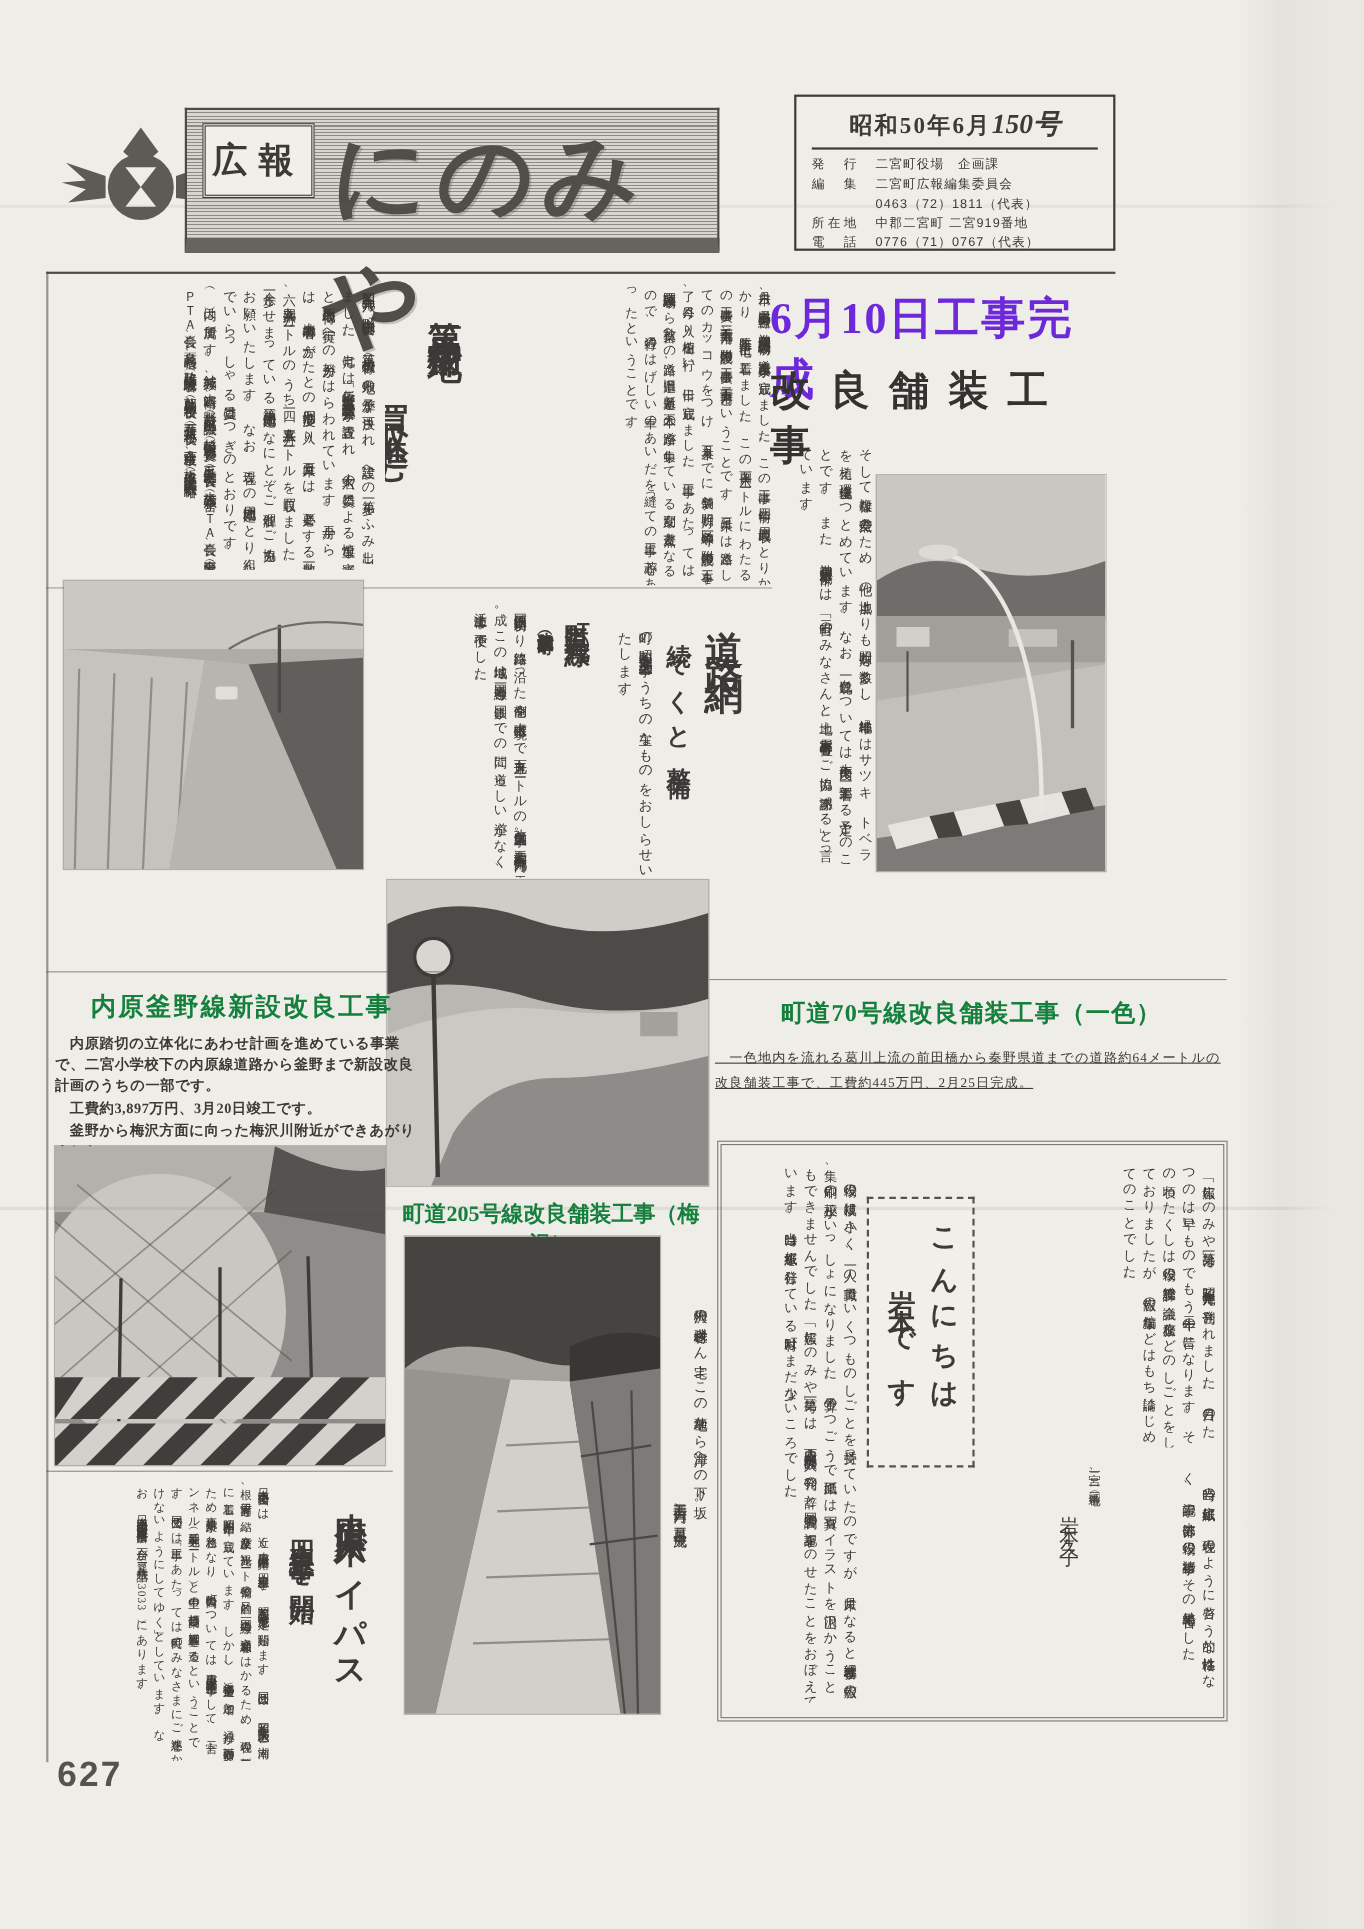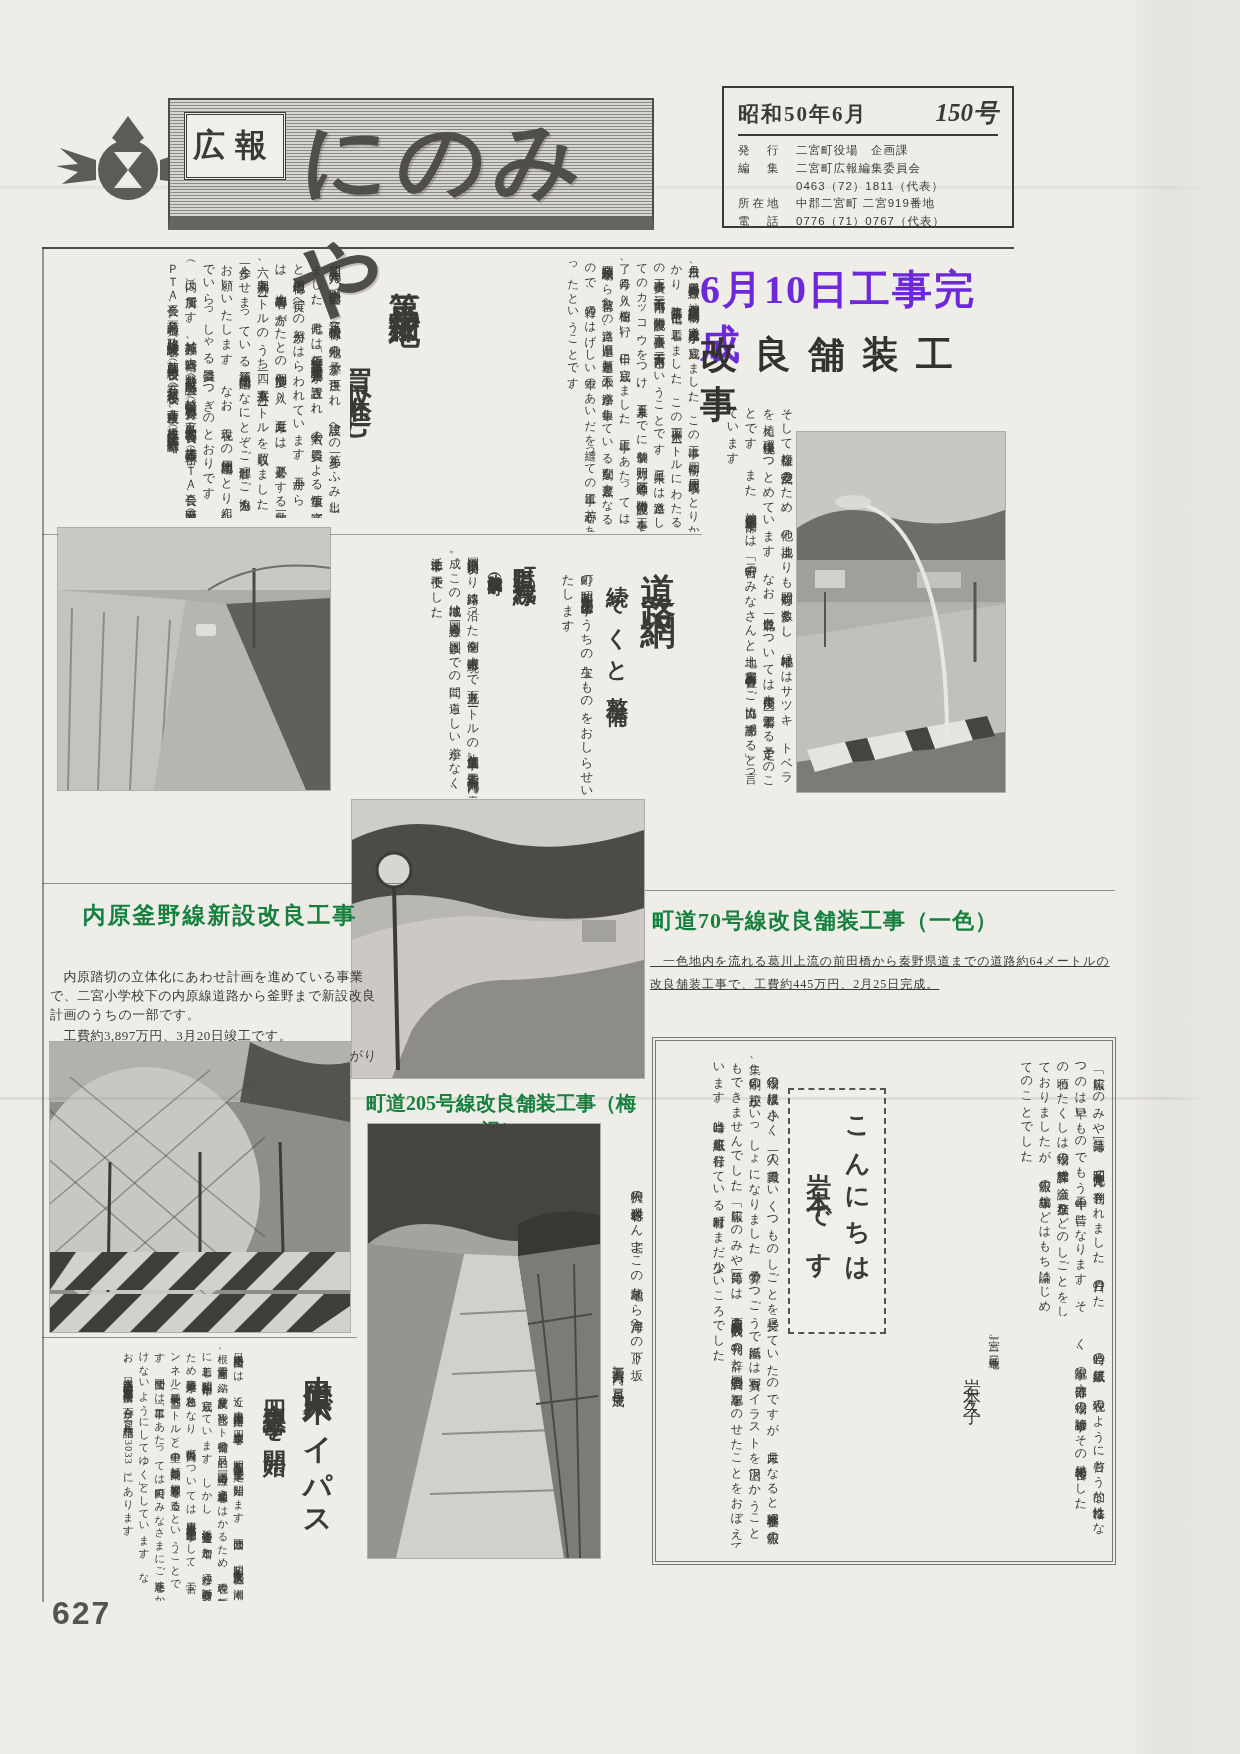--- a/index.html
+++ b/index.html
@@ -10,21 +10,21 @@
   .hrule{position:absolute;background:#4c4b47;height:2px;}
   .vrule{position:absolute;background:#4c4b47;width:2px;}
   .crease{position:absolute;left:0;right:0;height:3px;background:rgba(110,105,95,0.12);}
   .torn{position:absolute;top:0;right:0;width:115px;height:100%;background:linear-gradient(90deg,rgba(0,0,0,0) 0%,rgba(90,85,75,0.07) 35%,#e9e7e2 75%);}
   
   .emblem{position:absolute;left:52px;top:108px;}
   .banner{position:absolute;left:168px;top:98px;width:482px;height:116px;border:2px solid #4c4b47;border-bottom:14px solid #66645f;background:repeating-linear-gradient(180deg,#d7d5d0 0px,#d7d5d0 2px,#8c8a85 2px,#8c8a85 3px);}
   .koho-box{position:absolute;left:14px;top:12px;width:96px;height:62px;background:#f1efe9;border:3px double #3b3a37;display:flex;align-items:center;justify-content:center;font-size:32px;font-weight:bold;letter-spacing:10px;color:#3b3a37;}
   .nino-title{position:absolute;left:128px;top:2px;font-size:86px;font-weight:bold;color:#504e49;letter-spacing:8px;transform:skewX(-4deg) scaleY(1.0);text-shadow:2px 2px 0 rgba(70,68,63,0.25);}
   .pubbox{position:absolute;left:722px;top:86px;width:292px;height:142px;border:2px solid #3b3a37;padding:8px 14px;box-sizing:border-box;font-family:"Liberation Sans",sans-serif;}
-  .pubtop{display:flex;justify-content:space-between;align-items:baseline;border-bottom:2px solid #3b3a37;padding-bottom:5px;margin-bottom:6px;font-family:"Liberation Serif",serif;}
+  .pubtop{display:flex;justify-content:center;align-items:baseline;border-bottom:2px solid #3b3a37;padding-bottom:5px;margin-bottom:6px;font-family:"Liberation Serif",serif;}
   .pubdate{font-size:21px;font-weight:bold;letter-spacing:2px;}
   .pubissue{font-size:25px;font-weight:bold;font-style:italic;}
   .pub-row{display:flex;font-size:11.5px;line-height:1.55;}
   .pub-label{width:58px;letter-spacing:3px;flex:none;}
   .pub-value{letter-spacing:1px;}
   
   .lead-h1{position:absolute;left:700px;top:262px;width:312px;font-size:40px;font-weight:bold;letter-spacing:2px;color:#6d28d9;}
   .lead-h2{position:absolute;left:700px;top:330px;width:312px;font-size:37px;font-weight:bold;letter-spacing:17px;color:#33322f;}
   .body-v{font-size:11.5px;line-height:1.5;}
   .h-main{display:block;}
@@ -168,21 +168,21 @@
     <path d="M0 40 Q60 10 130 36 Q200 60 292 30 L292 110 Q200 130 120 104 Q50 86 0 104 Z" fill="#4c4b47"></path>
     <path d="M0 278 L0 140 Q80 110 150 118 Q230 128 292 108 L292 160 Q210 180 150 180 Q90 182 60 230 L40 278 Z" fill="#ccc9c4"></path>
     <path d="M60 230 Q90 182 150 180 Q210 180 292 160 L292 278 L40 278 Z" fill="#8e8c88"></path>
     <line x1="42" y1="86" x2="46" y2="270" stroke="#3c3b37" stroke-width="4"></line>
     <circle cx="42" cy="70" r="17" fill="#d8d6d1" stroke="#3c3b37" stroke-width="3"></circle>
     <rect x="230" y="120" width="34" height="22" fill="#a3a19c"></rect>
   </svg>
 
   <div class="hrule" style="left:42px;top:883px;width:600px;height:1px;background:rgba(76,75,71,0.6);"></div>
   <div class="hl-horiz" style="left:55px;top:900px;width:330px;font-size:23px;text-align:center;letter-spacing:2px;">内原釜野線新設改良工事</div>
-  <div class="abs" style="left:50px;top:968px;width:338px;">
+  <div class="abs" style="left:50px;top:940px;width:338px;font-weight:bold;">
     <p class="para">　内原踏切の立体化にあわせ計画を進めている事業で、二宮小学校下の内原線道路から釜野まで新設改良計画のうちの一部です。</p>
     <p class="para">　工費約3,897万円、3月20日竣工です。</p>
     <p class="para">　釜野から梅沢方面に向った梅沢川附近ができあがりました。</p>
   </div>
 
   <svg class="photo" style="left:50px;top:1042px;" width="300" height="290" viewBox="0 0 300 290">
     <rect width="300" height="290" fill="#8f8d89"></rect>
     <rect width="300" height="60" fill="#b3b1ac"></rect>
     <path d="M200 0 Q260 30 300 20 L300 80 Q250 70 190 60 Z" fill="#55534f"></path>
     <ellipse cx="95" cy="150" rx="115" ry="125" fill="#c9c7c2"></ellipse>
@@ -215,21 +215,21 @@
           <polygon points="66,252 92,252 54,290 28,290"></polygon>
           <polygon points="118,252 144,252 106,290 80,290"></polygon>
           <polygon points="170,252 196,252 158,290 132,290"></polygon>
           <polygon points="222,252 248,252 210,290 184,290"></polygon>
           <polygon points="274,252 300,252 300,264 262,290 236,290"></polygon>
         </g>
     </g>
   </svg>
 
   <div class="hrule" style="left:645px;top:890px;width:470px;height:1px;background:rgba(76,75,71,0.6);"></div>
-  <div class="hl-horiz" style="left:652px;top:906px;width:462px;font-size:22px;letter-spacing:1px;">町道70号線改良舗装工事（一色）</div>
+  <div class="hl-horiz" style="left:652px;top:906px;width:462px;font-size:22px;letter-spacing:1px;text-align:center;">町道70号線改良舗装工事（一色）</div>
   <div class="abs" style="left:650px;top:950px;width:462px;">
     <p class="para" style="font-size:12px;line-height:1.9;letter-spacing:1px;text-decoration:underline;">　一色地内を流れる葛川上流の前田橋から秦野県道までの道路約64メートルの改良舗装工事で、工費約445万円、2月25日完成。</p>
   </div>
 
   <div class="hl-horiz" style="left:355px;top:1090px;width:292px;font-size:20px;text-align:center;">町道205号線改良舗装工事（梅沢）</div>
   <svg class="photo" style="left:368px;top:1124px;" width="232" height="434" viewBox="0 0 232 434">
     <rect width="232" height="434" fill="#a5a39e"></rect>
     <rect width="232" height="90" fill="#c6c4bf"></rect>
     <path d="M0 0 L232 0 L232 96 Q170 130 110 110 Q40 86 0 120 Z" fill="#454440"></path>
     <path d="M150 100 Q190 80 232 92 L232 180 Q190 170 150 180 Z" fill="#383733"></path>

